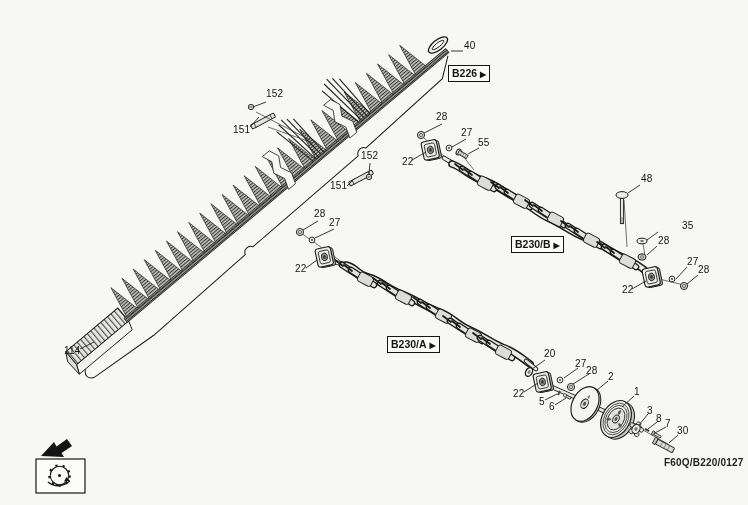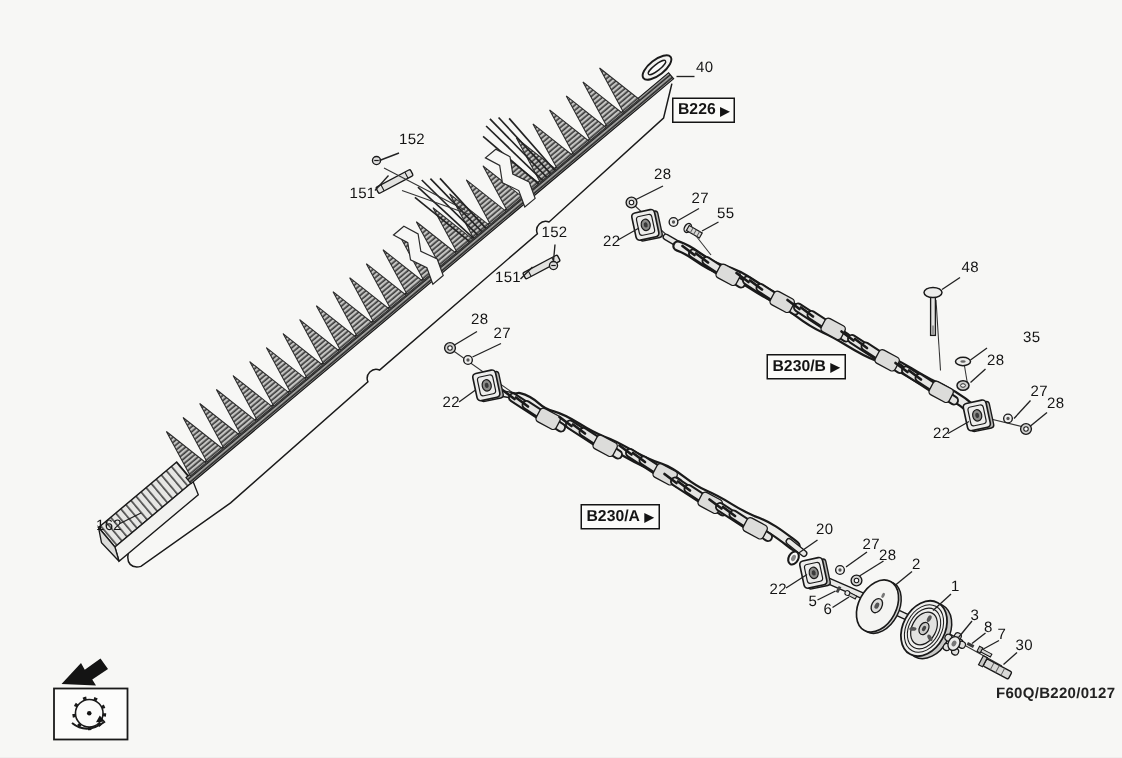--- a/index.html
+++ b/index.html
@@ -360,21 +360,21 @@
       <span class="part-label" style="left: 402px; top: 157px;">22</span>
       <span class="part-label" style="left: 641px; top: 174px;">48</span>
       <span class="part-label" style="left: 658px; top: 221px; margin-left: 24px;">35</span>
       <span class="part-label" style="left: 658px; top: 236px;">28</span>
       <span class="part-label" style="left: 622px; top: 285px;">22</span>
       <span class="part-label" style="left: 687px; top: 257px;">27</span>
       <span class="part-label" style="left: 698px; top: 265px;">28</span>
       <span class="part-label" style="left: 314px; top: 209px;">28</span>
       <span class="part-label" style="left: 329px; top: 218px;">27</span>
       <span class="part-label" style="left: 295px; top: 264px;">22</span>
-      <span class="part-label" style="left: 64px; top: 346px;">162</span>
+      <span class="part-label" style="left: 64px; top: 346px;">114</span>
       <span class="part-label" style="left: 544px; top: 349px;">20</span>
       <span class="part-label" style="left: 513px; top: 389px;">22</span>
       <span class="part-label" style="left: 539px; top: 397px;">5</span>
       <span class="part-label" style="left: 549px; top: 402px;">6</span>
       <span class="part-label" style="left: 575px; top: 359px;">27</span>
       <span class="part-label" style="left: 586px; top: 366px;">28</span>
       <span class="part-label" style="left: 608px; top: 372px;">2</span>
       <span class="part-label" style="left: 634px; top: 387px;">1</span>
       <span class="part-label" style="left: 647px; top: 406px;">3</span>
       <span class="part-label" style="left: 656px; top: 414px;">8</span>

